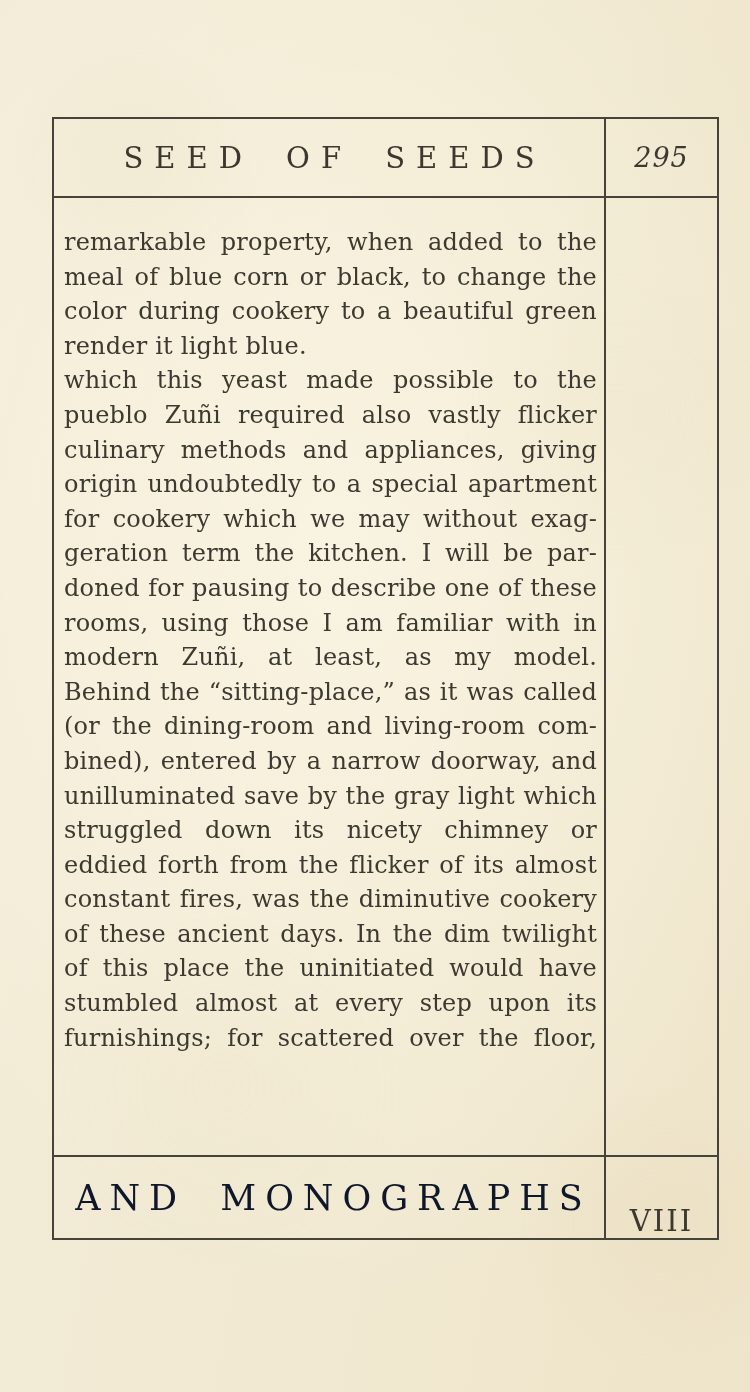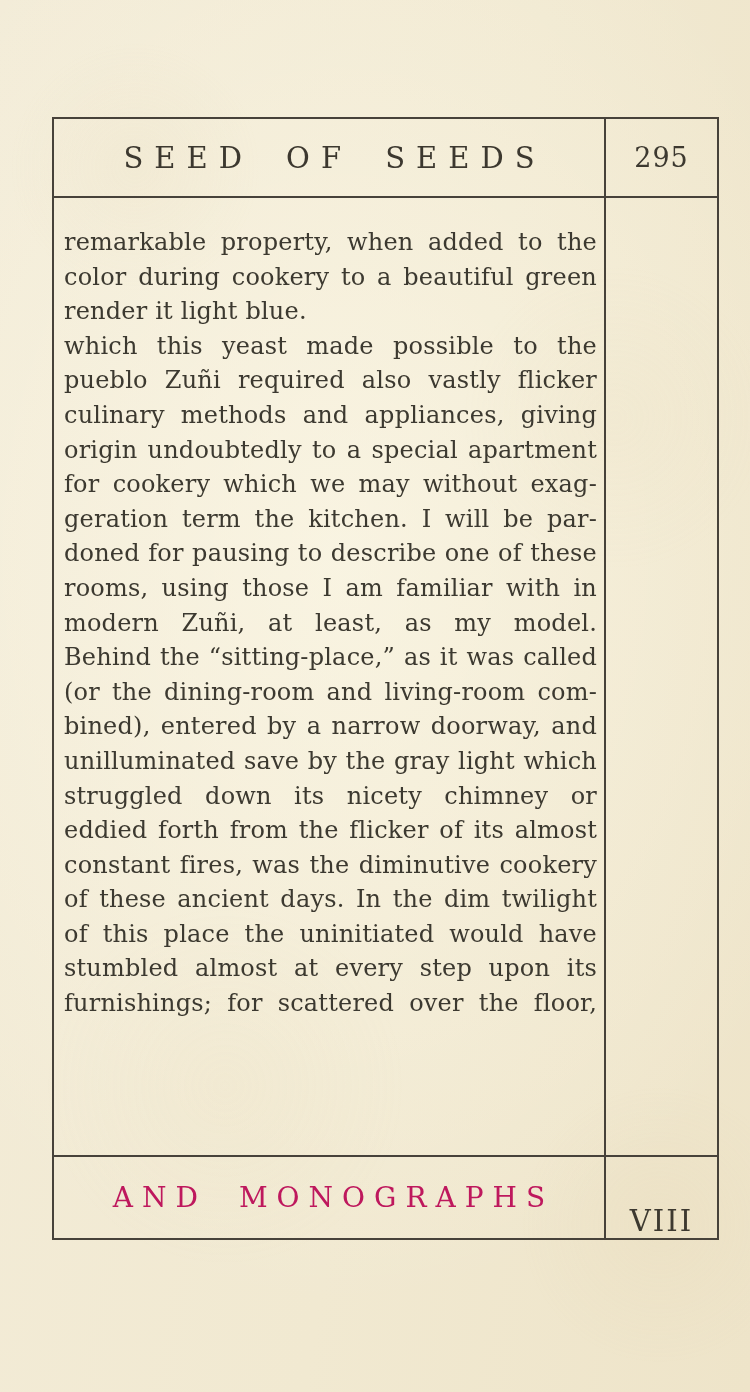--- a/index.html
+++ b/index.html
@@ -40,21 +40,21 @@
     grid-column: 1; grid-row: 1;
     display: flex; align-items: center; justify-content: center;
   }
   .header-title {
     font-size: 29px; letter-spacing: 11px; word-spacing: 13px;
     padding-left: 11px; 
     color: #3c382f;
   }
   .header-number-cell {
     grid-column: 3; grid-row: 1;
-    display: flex; align-items: center; justify-content: center;
+    display: flex; align-items: center; justify-content: center; font-style: italic;
   }
   .header-number { font-size: 27px; letter-spacing: 1px; }
 
   .body-cell {
     grid-column: 1; grid-row: 3;
     padding: 27px 7px 0 10px;
     border-radius: 32px;
   }
   .text-line {
     font-size: 24px;
@@ -67,23 +67,23 @@
   .text-line.just { white-space: normal; text-align: justify; text-align-last: justify; }
   .text-line.indent { padding-left: 28px; }
 
   .right-body-cell { grid-column: 3; grid-row: 3; }
 
   .footer-title-cell {
     grid-column: 1; grid-row: 5;
     display: flex; align-items: center; justify-content: center;
   }
   .footer-title {
-    font-size: 28px; letter-spacing: 9px; word-spacing: 14px;
+    font-size: 35px; letter-spacing: 9px; word-spacing: 14px;
     padding-left: 9px;
-    color: #be185d;
+    color: #0f172a;
   }
   .footer-volume-cell {
     grid-column: 3; grid-row: 5;
     display: flex; align-items: flex-end; justify-content: center;
   }
   .footer-volume { font-size: 29px; letter-spacing: 2px; }
 </style>
 </head>
 <body>
 
@@ -96,20 +96,21 @@
 
   <div class="header-title-cell">
     <span class="header-title">SEED OF SEEDS</span>
   </div>
   <div class="header-number-cell">
     <span class="header-number">295</span>
   </div>
 
   <div class="body-cell">
       <div class="text-line just">remarkable property, when added to the</div>
+      <div class="text-line just">meal of blue corn or black, to change the</div>
       <div class="text-line just">color during cookery to a beautiful green</div>
       <div class="text-line">render it light blue.</div>
       <div class="text-line just">which this yeast made possible to the</div>
       <div class="text-line just">pueblo Zuñi required also vastly flicker</div>
       <div class="text-line just">culinary methods and appliances, giving</div>
       <div class="text-line just">origin undoubtedly to a special apartment</div>
       <div class="text-line just">for cookery which we may without exag-</div>
       <div class="text-line just">geration term the kitchen.  I will be par-</div>
       <div class="text-line just">doned for pausing to describe one of these</div>
       <div class="text-line just">rooms, using those I am familiar with in</div>

